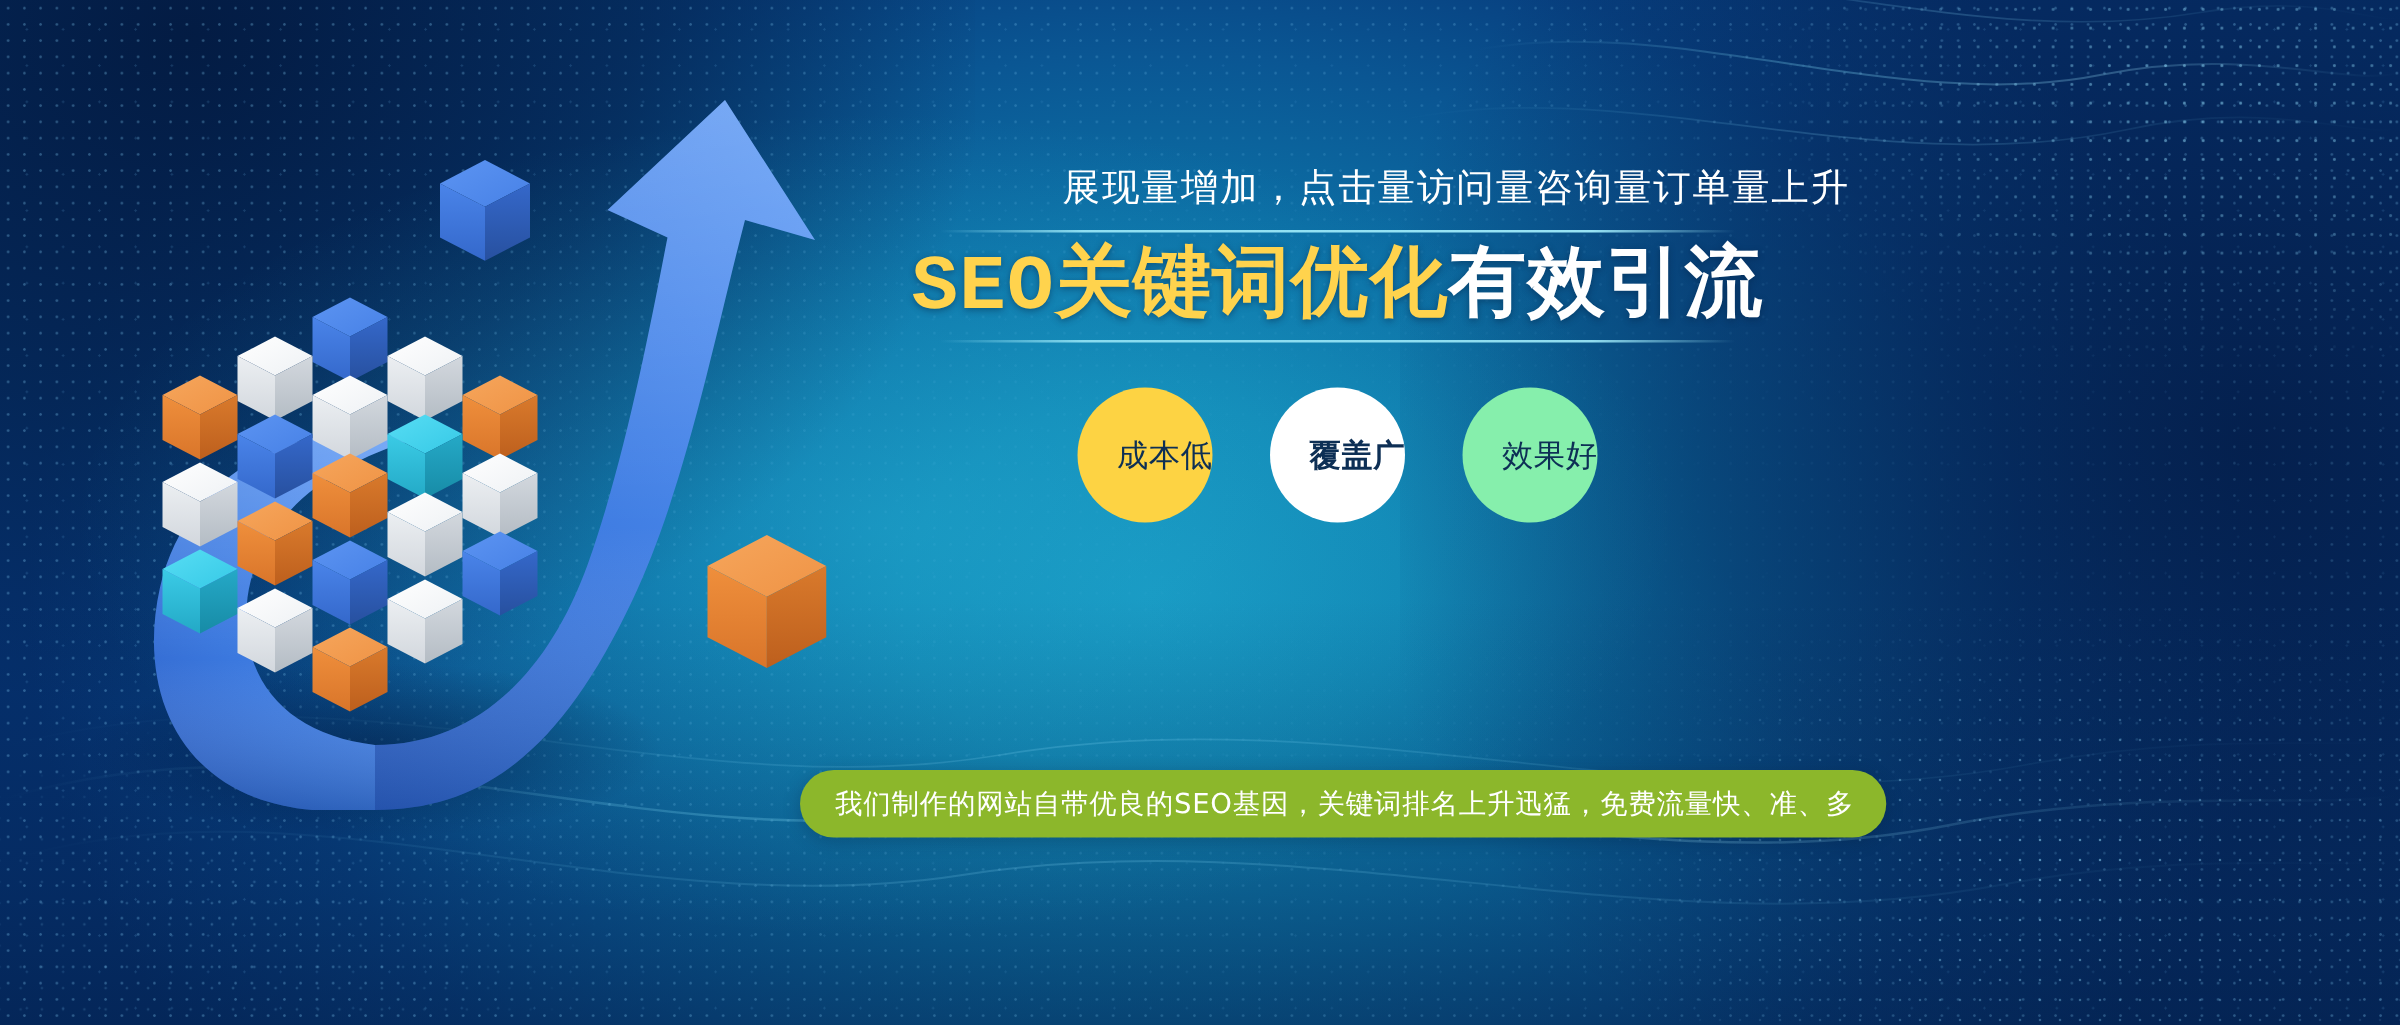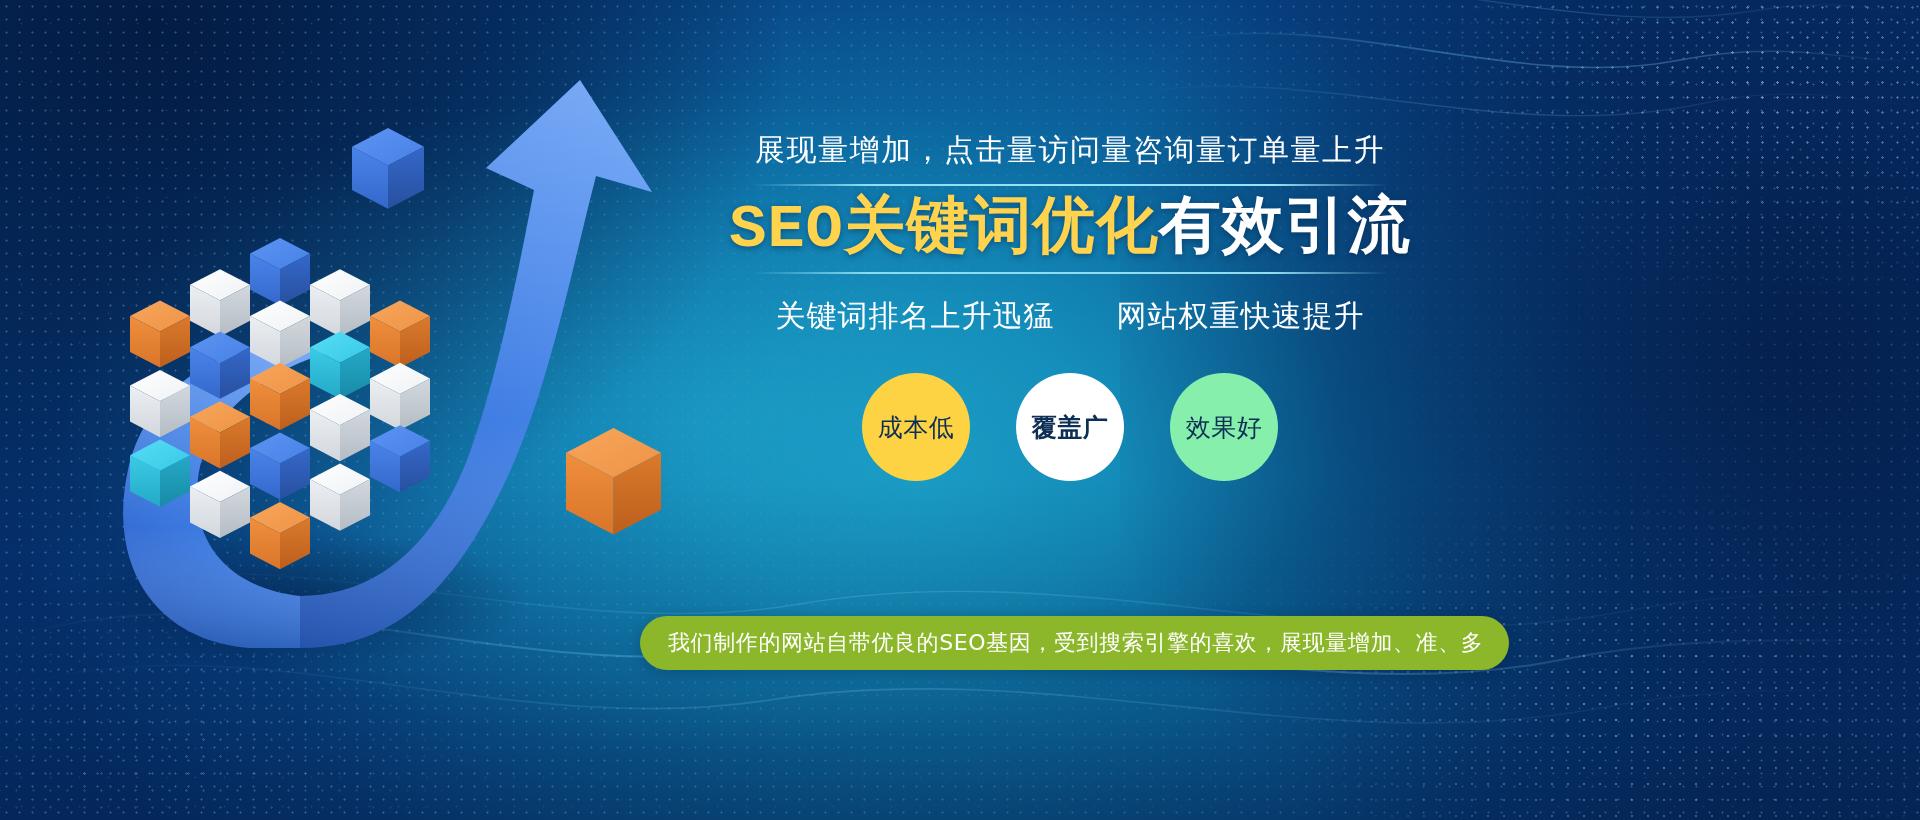--- a/index.html
+++ b/index.html
@@ -49,36 +49,36 @@
     mask-image:radial-gradient(ellipse 340px 210px at 40% 60%, #000 0%, rgba(0,0,0,.4) 58%, transparent 88%);}
 
   .wave-svg{position:absolute;inset:0;width:1920px;height:820px;}
 
   
   .art{position:absolute;left:0;top:0;width:760px;height:820px;}
   .art svg{position:absolute;left:0;top:0;}
 
   
   .content{position:absolute;left:660px;top:130px;width:820px;}
-  .eyebrow{color:#ffffff;font-size:30px;letter-spacing:1.5px;text-align:center;
+  .eyebrow{color:#ffffff;font-size:30px;letter-spacing:1.5px;text-align:right;
     font-family:"DejaVu Sans","Liberation Sans",sans-serif;white-space:nowrap;}
   .divider{margin:13px auto 0;width:636px;height:2px;
     background:linear-gradient(to right, rgba(120,215,235,0) 0%, rgba(150,228,245,.95) 18%, rgba(160,235,250,.95) 82%, rgba(120,215,235,0) 100%);}
   .headline{margin-top:10px;text-align:center;font-size:62px;font-weight:bold;letter-spacing:1px;
     white-space:nowrap;line-height:1.1;font-family:Liberation Mono, monospace;
     text-shadow:0 2px 6px rgba(0,32,64,.45);}
   .headline .hl-a{color:#ffd34d;}
   .headline .hl-b{color:#ffffff;}
   .divider2{margin:8px auto 0;width:636px;height:2px;
     background:linear-gradient(to right, rgba(120,215,235,0) 0%, rgba(150,228,245,.9) 18%, rgba(160,235,250,.9) 82%, rgba(120,215,235,0) 100%);}
   .subline{margin-top:22px;text-align:center;color:#ffffff;font-size:30px;letter-spacing:1px;
     white-space:nowrap;font-family:"DejaVu Sans","Liberation Sans",sans-serif;}
 
   .circles{margin-top:36px;display:flex;justify-content:center;align-items:center;gap:46px;}
-  .circle{width:108px;height:108px;border-radius:50%;display:flex;align-items:center;justify-content:center;
+  .circle{width:108px;height:108px;border-radius:50%;display:flex;align-items:center;justify-content:flex-end;
     color:#0d2f55;font-size:25px;letter-spacing:.5px;white-space:nowrap;
     font-family:"DejaVu Sans","Liberation Sans",sans-serif;}
   .c1{background:#fdd343;}
   .c2{background:#ffffff;font-weight:bold;}
   .c3{background:#86efac;}
 
   .tagbar{position:absolute;left:640px;top:616px;height:54px;border-radius:27px;
     background:#8cb72b;display:flex;align-items:center;padding:0 26px 0 28px;
     box-shadow:0 3px 14px rgba(0,28,56,.28);}
   .tagbar span{color:#ffffff;font-size:22px;letter-spacing:.6px;white-space:nowrap;
@@ -313,32 +313,31 @@
     <div class="eyebrow">展现量增加，点击量访问量咨询量订单量上升</div>
 
     <div class="divider"></div>
 
     <div class="headline">
       <span class="hl-a">SEO关键词优化</span><span class="hl-b">有效引流</span>
     </div>
 
     <div class="divider2"></div>
 
-    <div class="subline">关键词排名上升迅猛　　网站权重快速提升</div>
 
     <div class="circles">
       <div class="circle c1">
         <span>成本低</span>
       </div>
       <div class="circle c2">
         <span>覆盖广</span>
       </div>
       <div class="circle c3">
         <span>效果好</span>
       </div>
     </div>
   </div>
 
   <div class="tagbar">
-    <span>我们制作的网站自带优良的SEO基因，受到搜索引擎的喜欢，展现量增加、准、多</span>
+    <span>我们制作的网站自带优良的SEO基因，关键词排名上升迅猛，免费流量快、准、多</span>
   </div>
 
 </div>
 
 </body></html>

